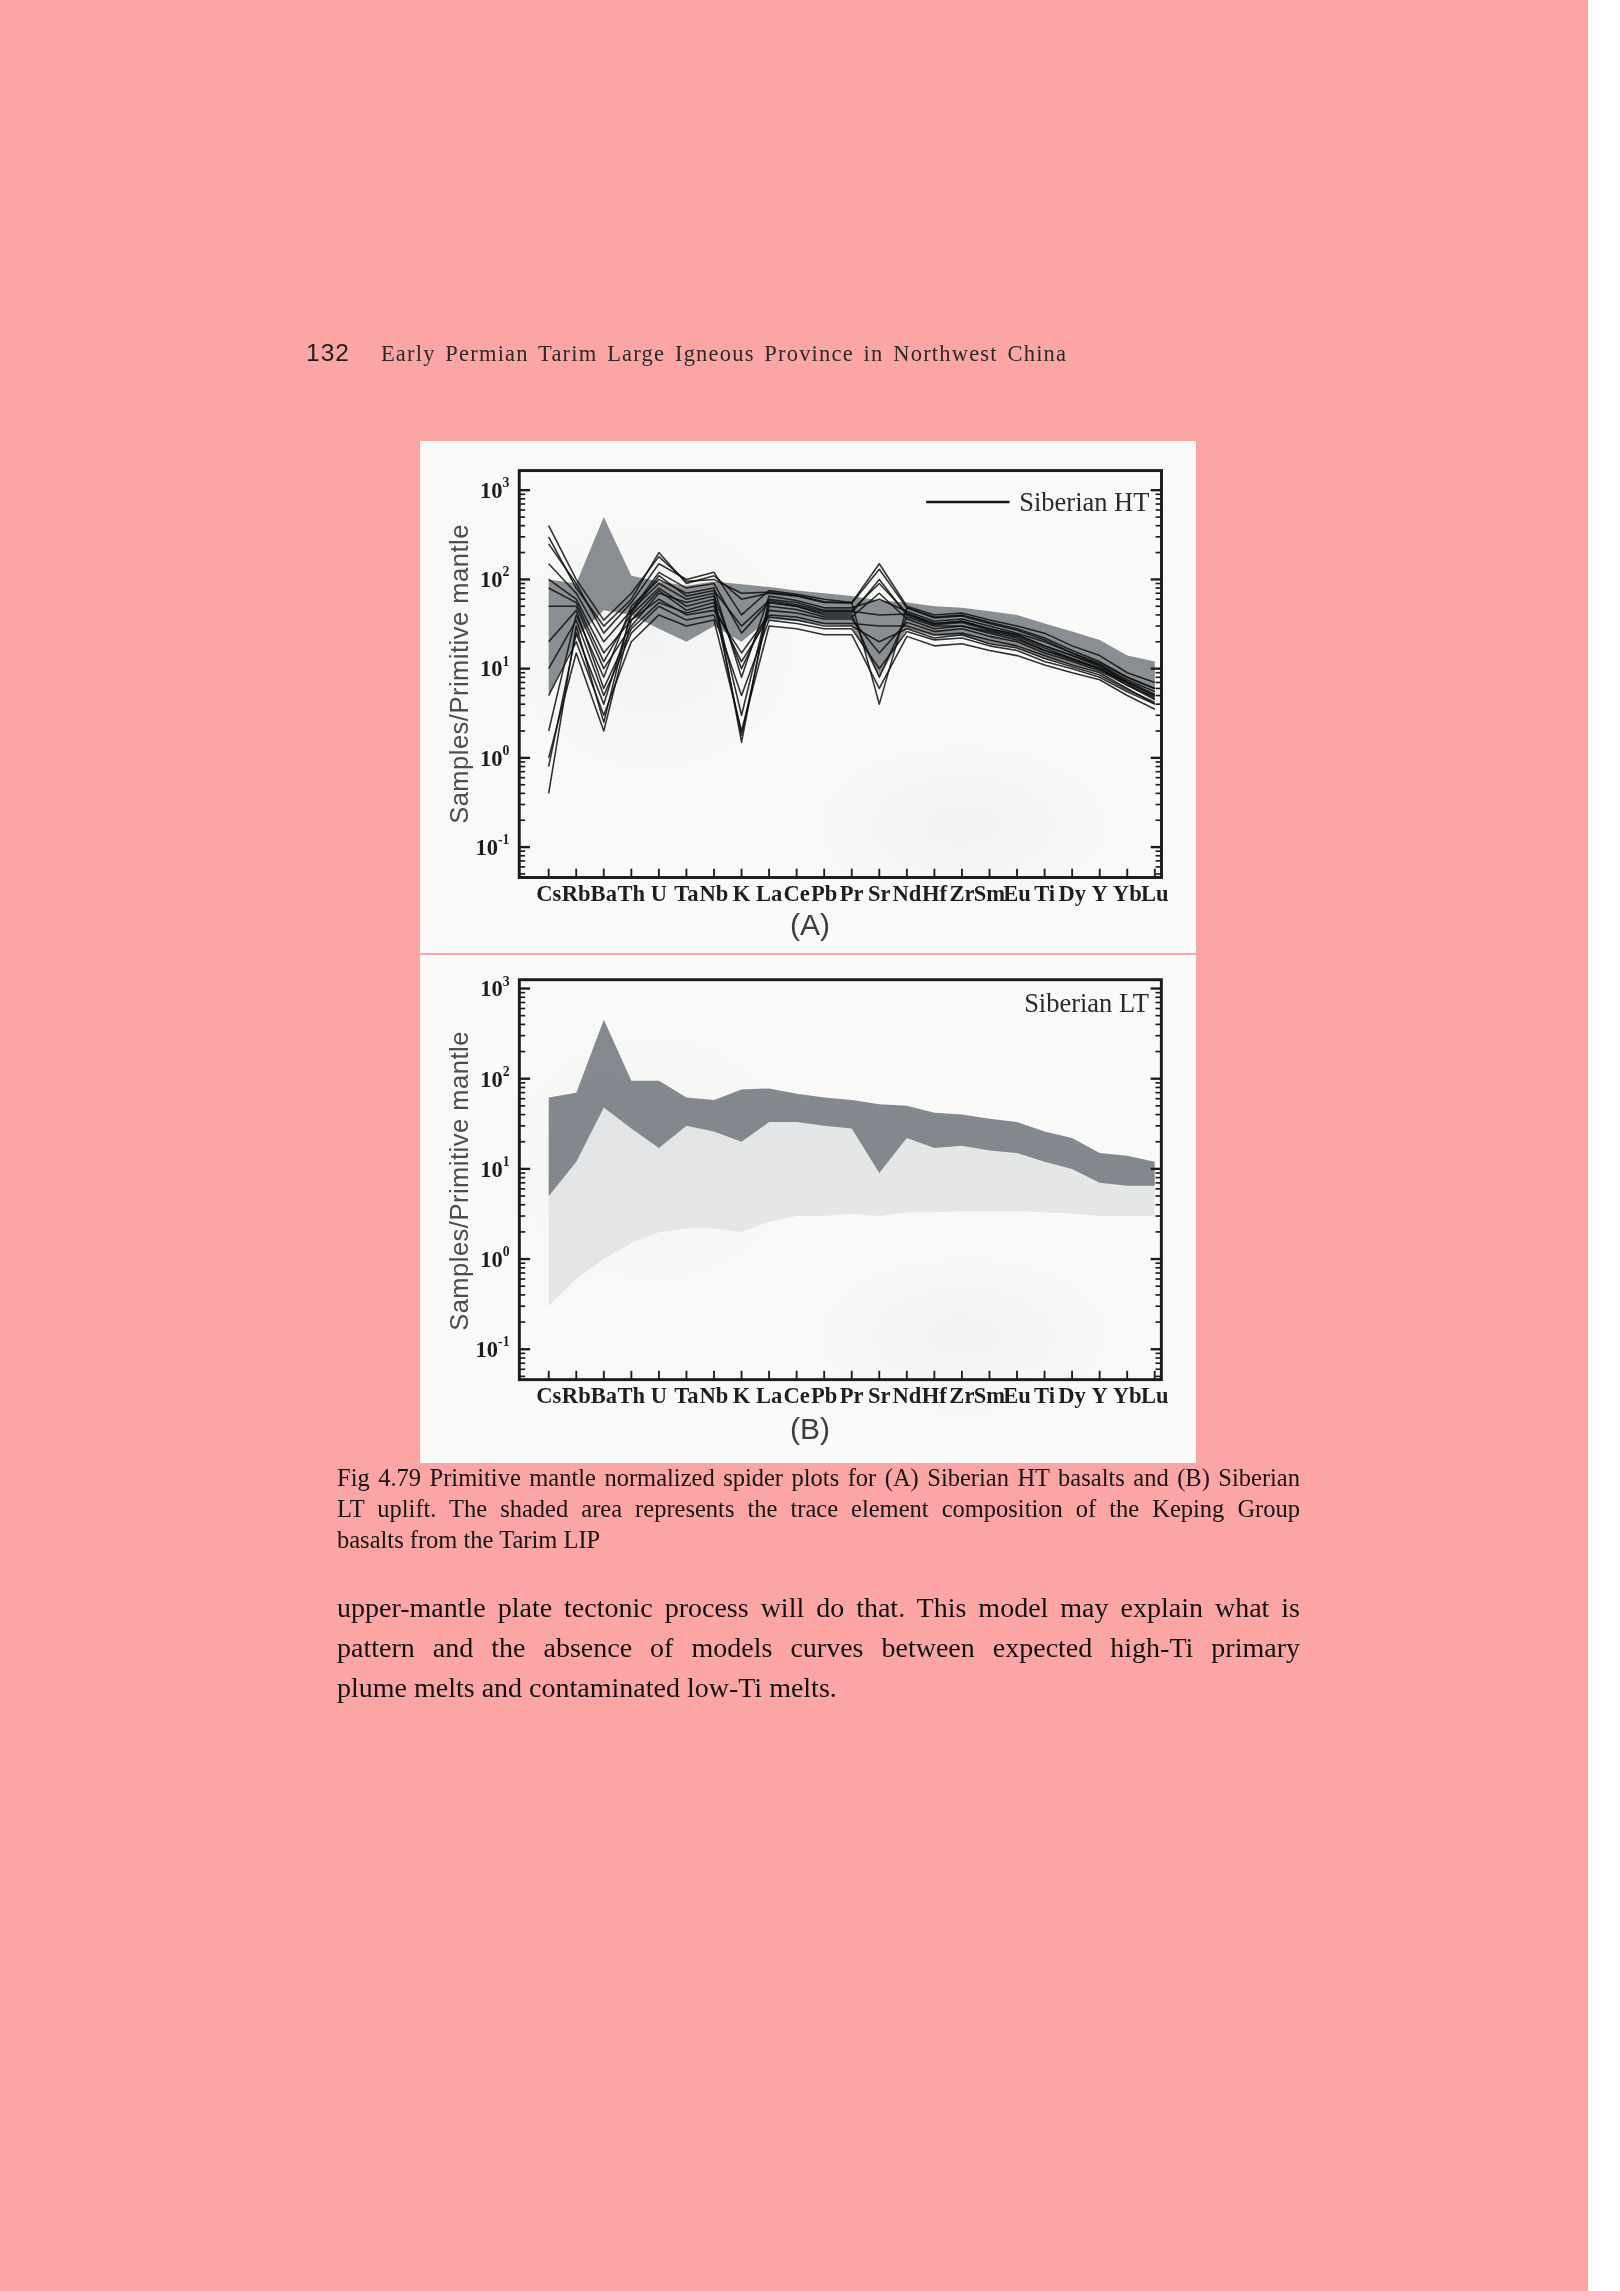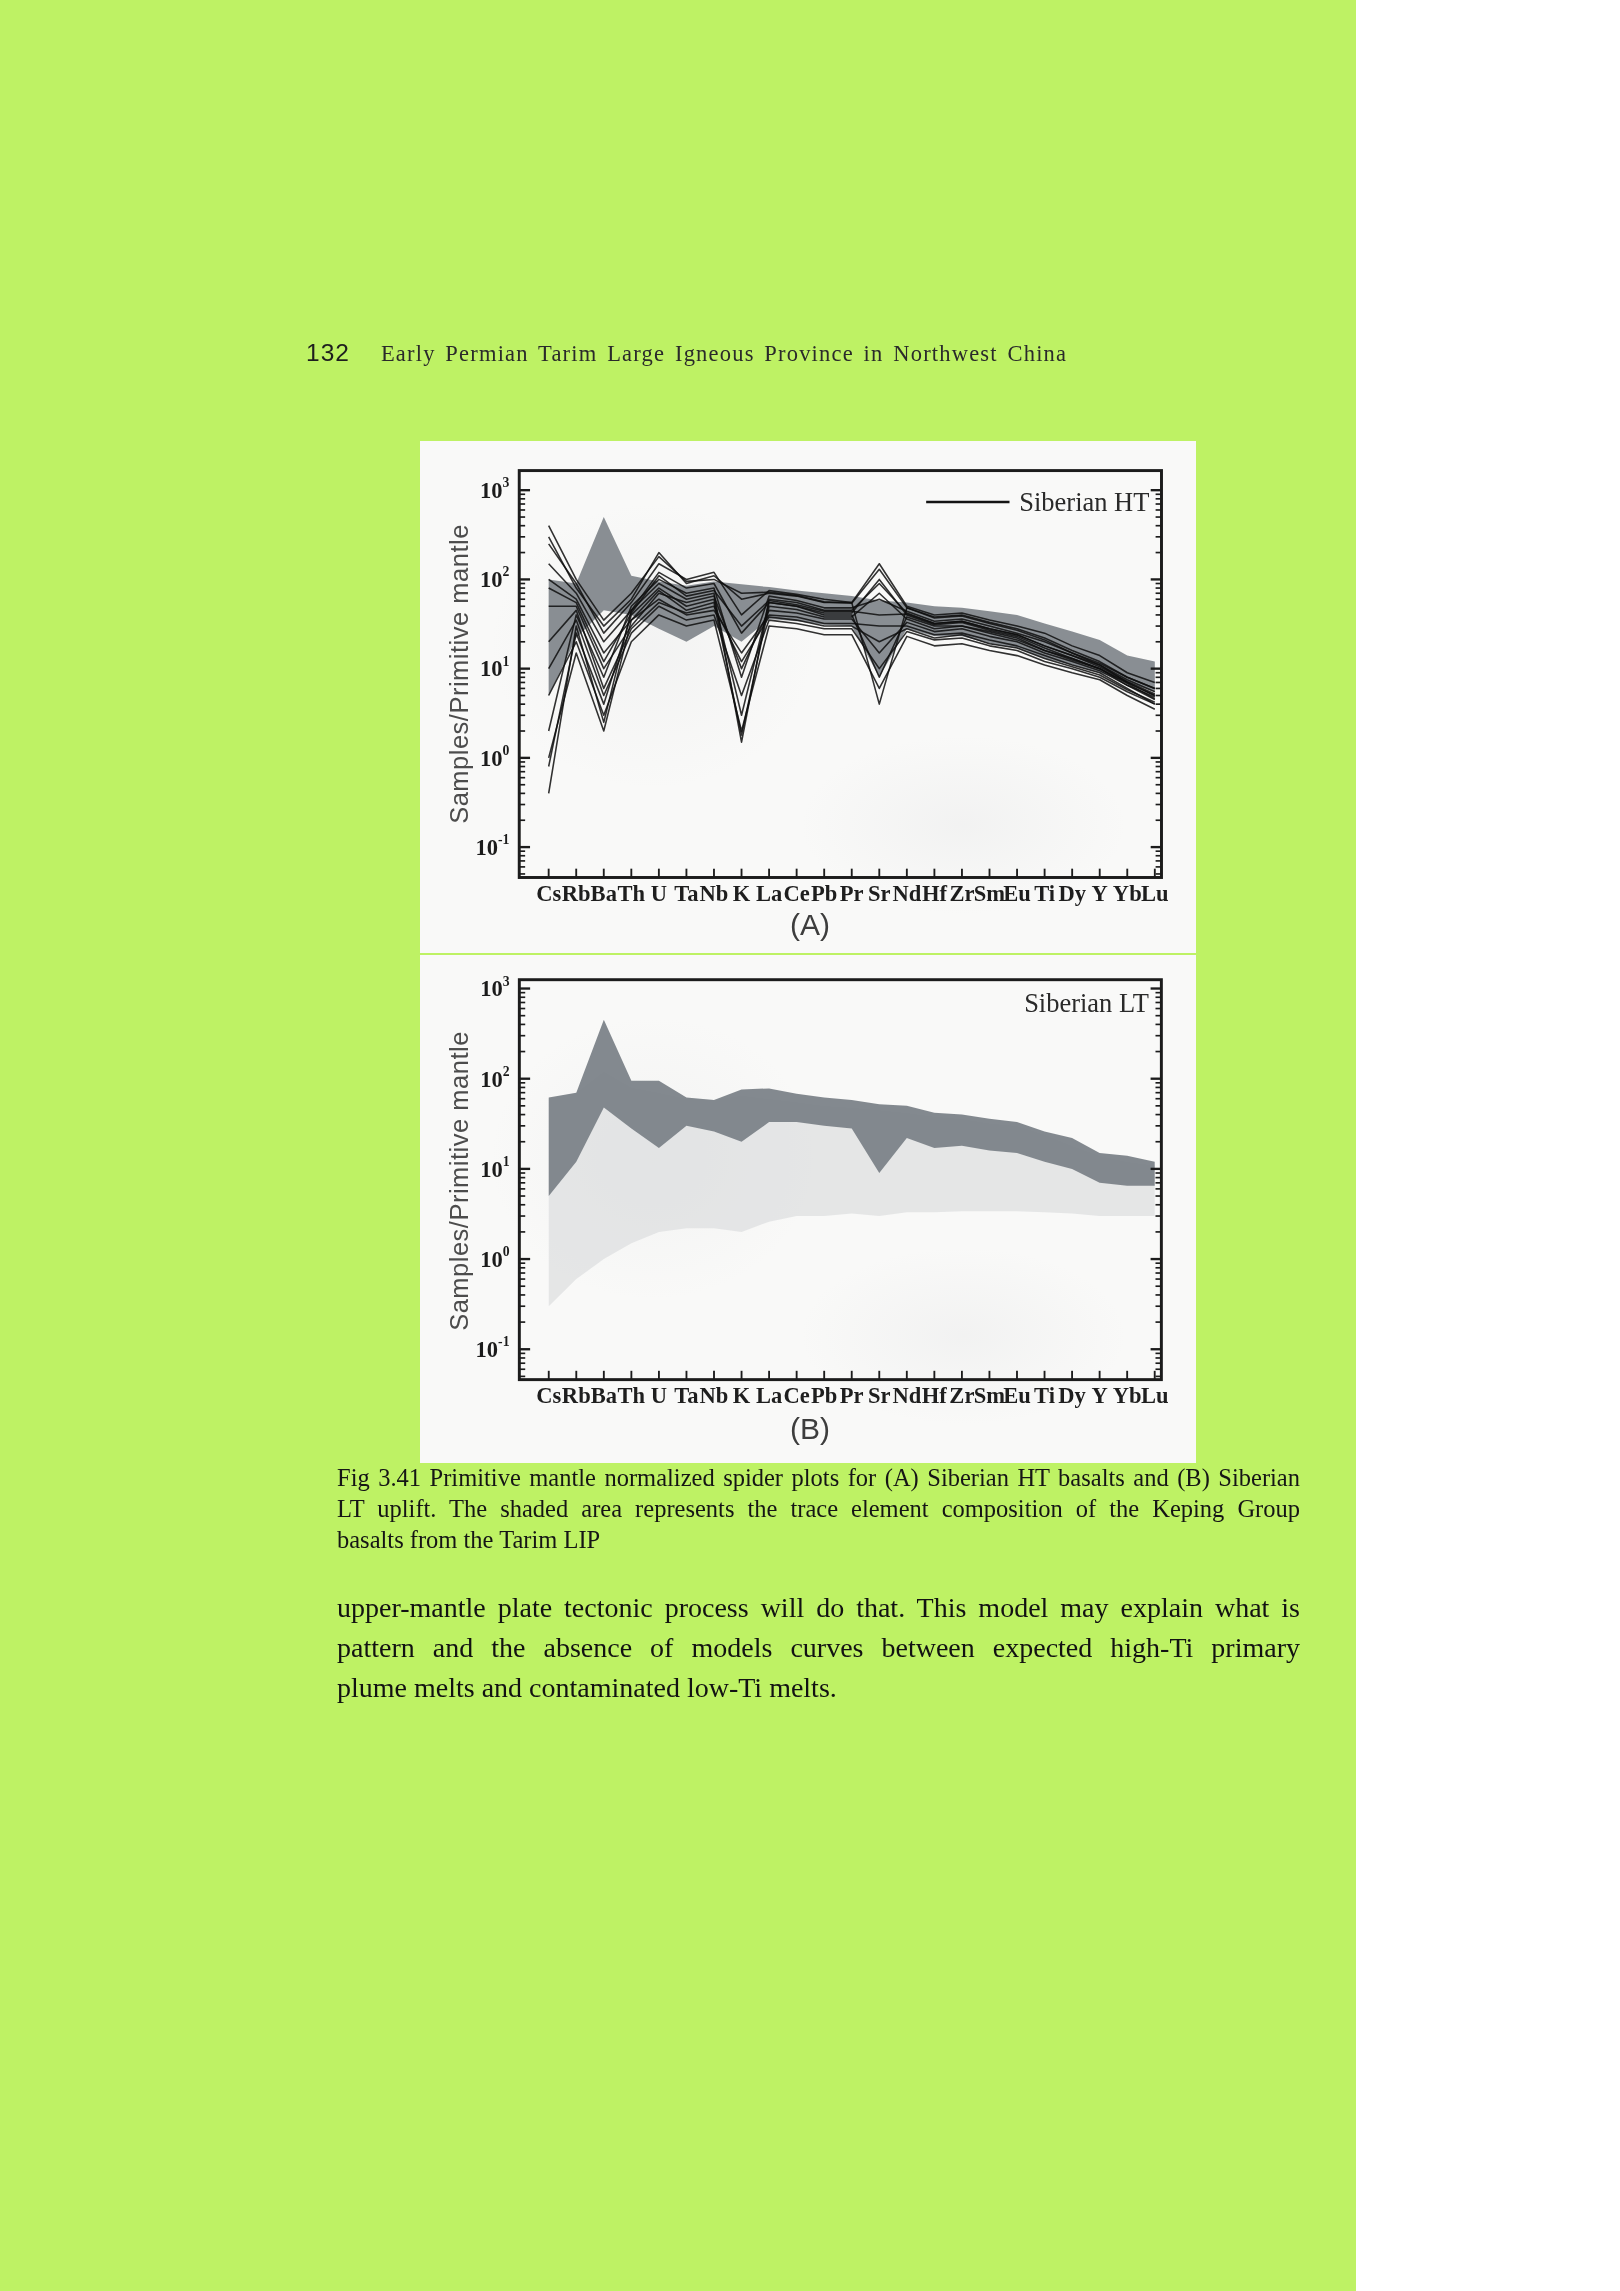--- a/index.html
+++ b/index.html
@@ -1,16 +1,16 @@
 <!DOCTYPE html>
 <html><head>
 <meta charset="utf-8">
 <style>
   html,body{margin:0;padding:0;background:#ffffff;}
-  #page{position:relative;width:1356px;height:2292px;background:#bef264;overflow:hidden;
+  #page{position:relative;width:1588px;height:2292px;background:#fca5a5;overflow:hidden;
         font-family:"Liberation Serif","DejaVu Serif",serif;color:#1a1a1a;}
   .abs{position:absolute;}
   
   #runhead{top:339px;left:306px;width:1078px;font-size:22.5px;letter-spacing:1px;color:#222;}
   #pagenum{font-family:"Liberation Sans","DejaVu Sans",sans-serif;font-size:24.5px;color:#1e1e1e;letter-spacing:1px;}
   #runtitle{margin-left:31px;font-size:22.5px;word-spacing:2.9px;letter-spacing:1.2px;color:#2a2a2a;}
   
   .figbg{background:
       radial-gradient(closest-side at 30% 40%, rgba(190,192,196,0.10), rgba(190,192,196,0) 70%),
       radial-gradient(closest-side at 70% 75%, rgba(190,192,196,0.12), rgba(190,192,196,0) 70%),
@@ -345,21 +345,21 @@
       <text x="605" y="48" font-family="&quot;Liberation Serif&quot;,&quot;DejaVu Serif&quot;,serif" font-size="27" fill="#2a2a2a">Siberian LT</text>
     </svg>
 
   <div class="abs ytitle" id="ytitleA">Samples/Primitive mantle</div>
   <div class="abs ytitle" id="ytitleB">Samples/Primitive mantle</div>
 
   <div class="abs panelLabel" id="panelA">(A)</div>
   <div class="abs panelLabel" id="panelB">(B)</div>
 
   <div class="abs" id="caption">
-    <div class="jline">Fig 3.41 Primitive mantle normalized spider plots for (A) Siberian HT basalts and (B) Siberian</div>
+    <div class="jline">Fig 4.79 Primitive mantle normalized spider plots for (A) Siberian HT basalts and (B) Siberian</div>
     <div class="jline">LT uplift. The shaded area represents the trace element composition of the Keping Group</div>
     <div class="jlast">basalts from the Tarim LIP</div>
   </div>
 
   <div class="abs" id="bodypara">
     <div class="jline">upper-mantle plate tectonic process will do that. This model may explain what is</div>
     <div class="jline">pattern and the absence of models curves between expected high-Ti primary</div>
     <div class="jlast">plume melts and contaminated low-Ti melts.</div>
   </div>
 

